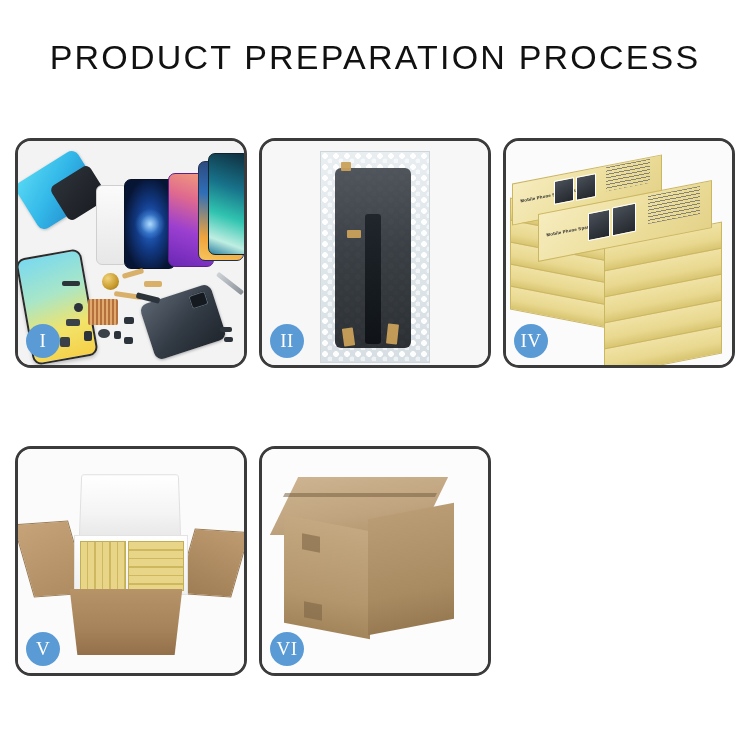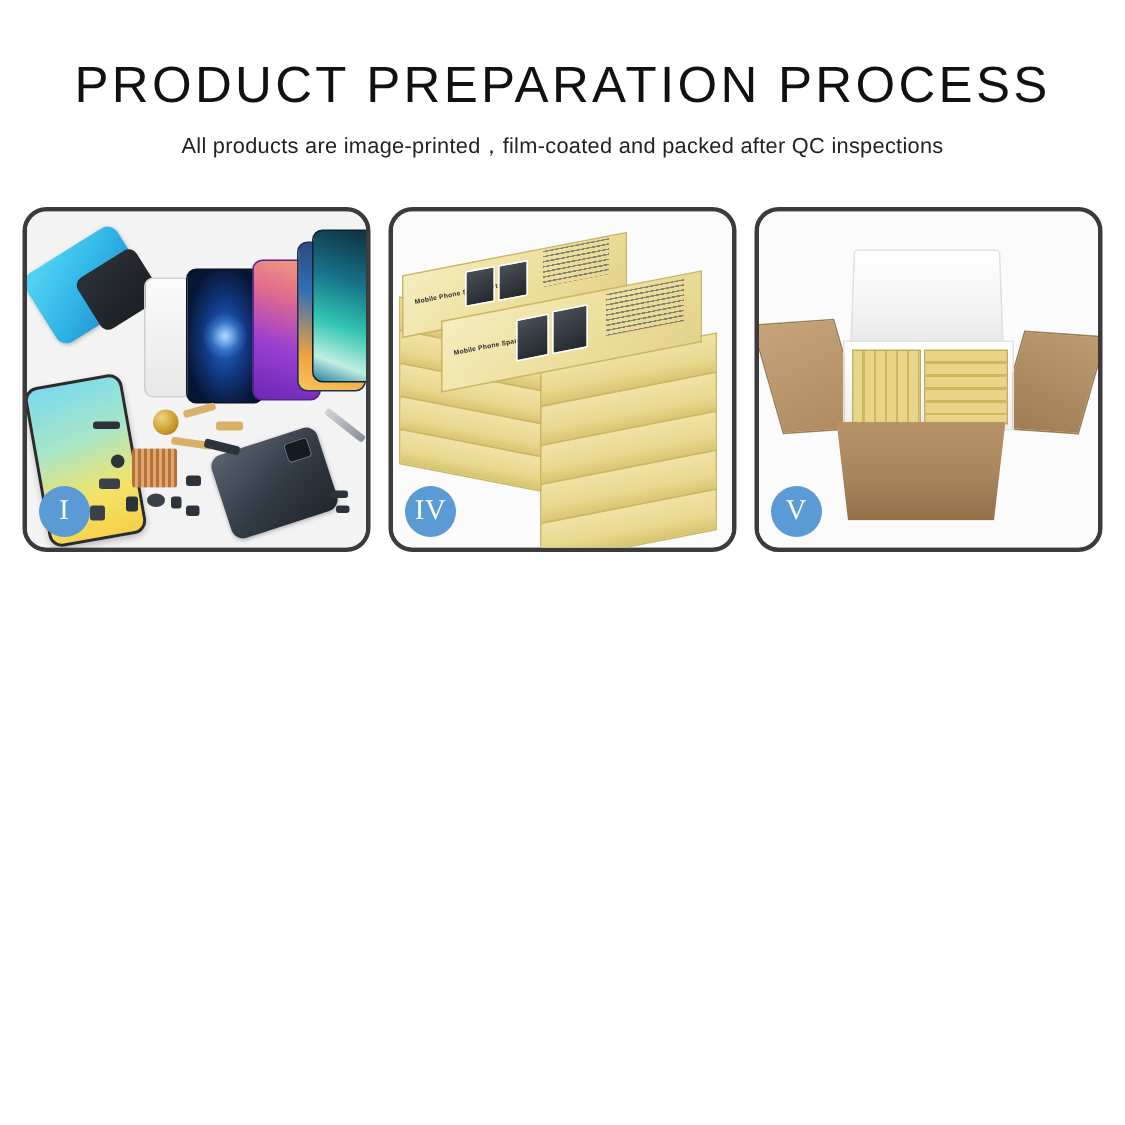--- a/index.html
+++ b/index.html
@@ -301,21 +301,20 @@
   }
   .c6-tape{position:absolute;background:rgba(126,102,70,.6);}
 </style>
 </head>
 <body>
 
 <div class="page">
 
   <div class="header">
     <div class="title">PRODUCT PREPARATION PROCESS</div>
-    <div class="subtitle">All products are image-printed，film-coated and packed after QC inspections</div>
   </div>
 
   <div class="grid">
 
     <div class="panel">
       <div class="stage">
         <div class="p1-bg"></div>
         <div class="ph ph-a"></div>
         <div class="ph ph-a2"></div>
         <div class="ph ph-b"></div>
@@ -340,20 +339,34 @@
         <div class="flex-c" style="left:104px;top:130px;width:22px;height:5px;transform:rotate(-16deg);"></div>
         <div class="flex-c" style="left:96px;top:152px;width:28px;height:5px;transform:rotate(8deg);"></div>
         <div class="flex-c" style="left:126px;top:140px;width:18px;height:6px;"></div>
         <div class="prt" style="left:118px;top:154px;width:24px;height:6px;transform:rotate(14deg);"></div>
         <div class="prt" style="left:202px;top:186px;width:12px;height:5px;"></div>
         <div class="prt" style="left:206px;top:196px;width:9px;height:5px;"></div>
       </div>
       <div class="badge">I</div>
     </div>
 
+    <div class="panel">
+      <div class="stage">
+        <div class="p2-bg"></div>
+        <div class="bubble-bag">
+          <div class="screen-in"></div>
+          <div class="flexstrip"></div>
+          <div class="tape" style="left:20px;top:10px;width:10px;height:9px;"></div>
+          <div class="tape" style="left:26px;top:78px;width:14px;height:8px;"></div>
+          <div class="tape" style="left:22px;top:176px;width:11px;height:18px;transform:rotate(-8deg);"></div>
+          <div class="tape" style="left:66px;top:172px;width:11px;height:20px;transform:rotate(6deg);"></div>
+        </div>
+      </div>
+      <div class="badge">II</div>
+    </div>
 
 
     <div class="panel">
       <div class="stage">
         <div class="p4-bg"></div>
 
         <div class="stk" style="left:4px;top:66px;width:96px;height:22px;transform:skewY(11deg);"></div>
         <div class="stk" style="left:4px;top:88px;width:96px;height:22px;transform:skewY(11deg);"></div>
         <div class="stk" style="left:4px;top:110px;width:96px;height:22px;transform:skewY(11deg);"></div>
         <div class="stk" style="left:4px;top:132px;width:96px;height:22px;transform:skewY(11deg);"></div>
@@ -387,15 +400,27 @@
         <div class="ctn-flapL"></div>
         <div class="ctn-flapR"></div>
         <div class="foam-open"></div>
         <div class="yrow" style="left:62px;top:92px;width:44px;height:48px;"></div>
         <div class="yrow" style="left:110px;top:92px;width:54px;height:48px;background:repeating-linear-gradient(180deg,#e8d587 0 7px,#cdb85f 7px 8.6px);"></div>
         <div class="ctn-front"></div>
       </div>
       <div class="badge">V</div>
     </div>
 
+    <div class="panel">
+      <div class="stage">
+        <div class="p6-bg"></div>
+        <div class="c6-top"></div>
+        <div class="c6-seam"></div>
+        <div class="c6-left"></div>
+        <div class="c6-right"></div>
+        <div class="c6-tape" style="left:40px;top:86px;width:18px;height:16px;transform:skewY(11deg);"></div>
+        <div class="c6-tape" style="left:42px;top:154px;width:18px;height:16px;transform:skewY(11deg);"></div>
+      </div>
+      <div class="badge">VI</div>
+    </div>
 
   </div>
 </div>
 
 </body></html>

